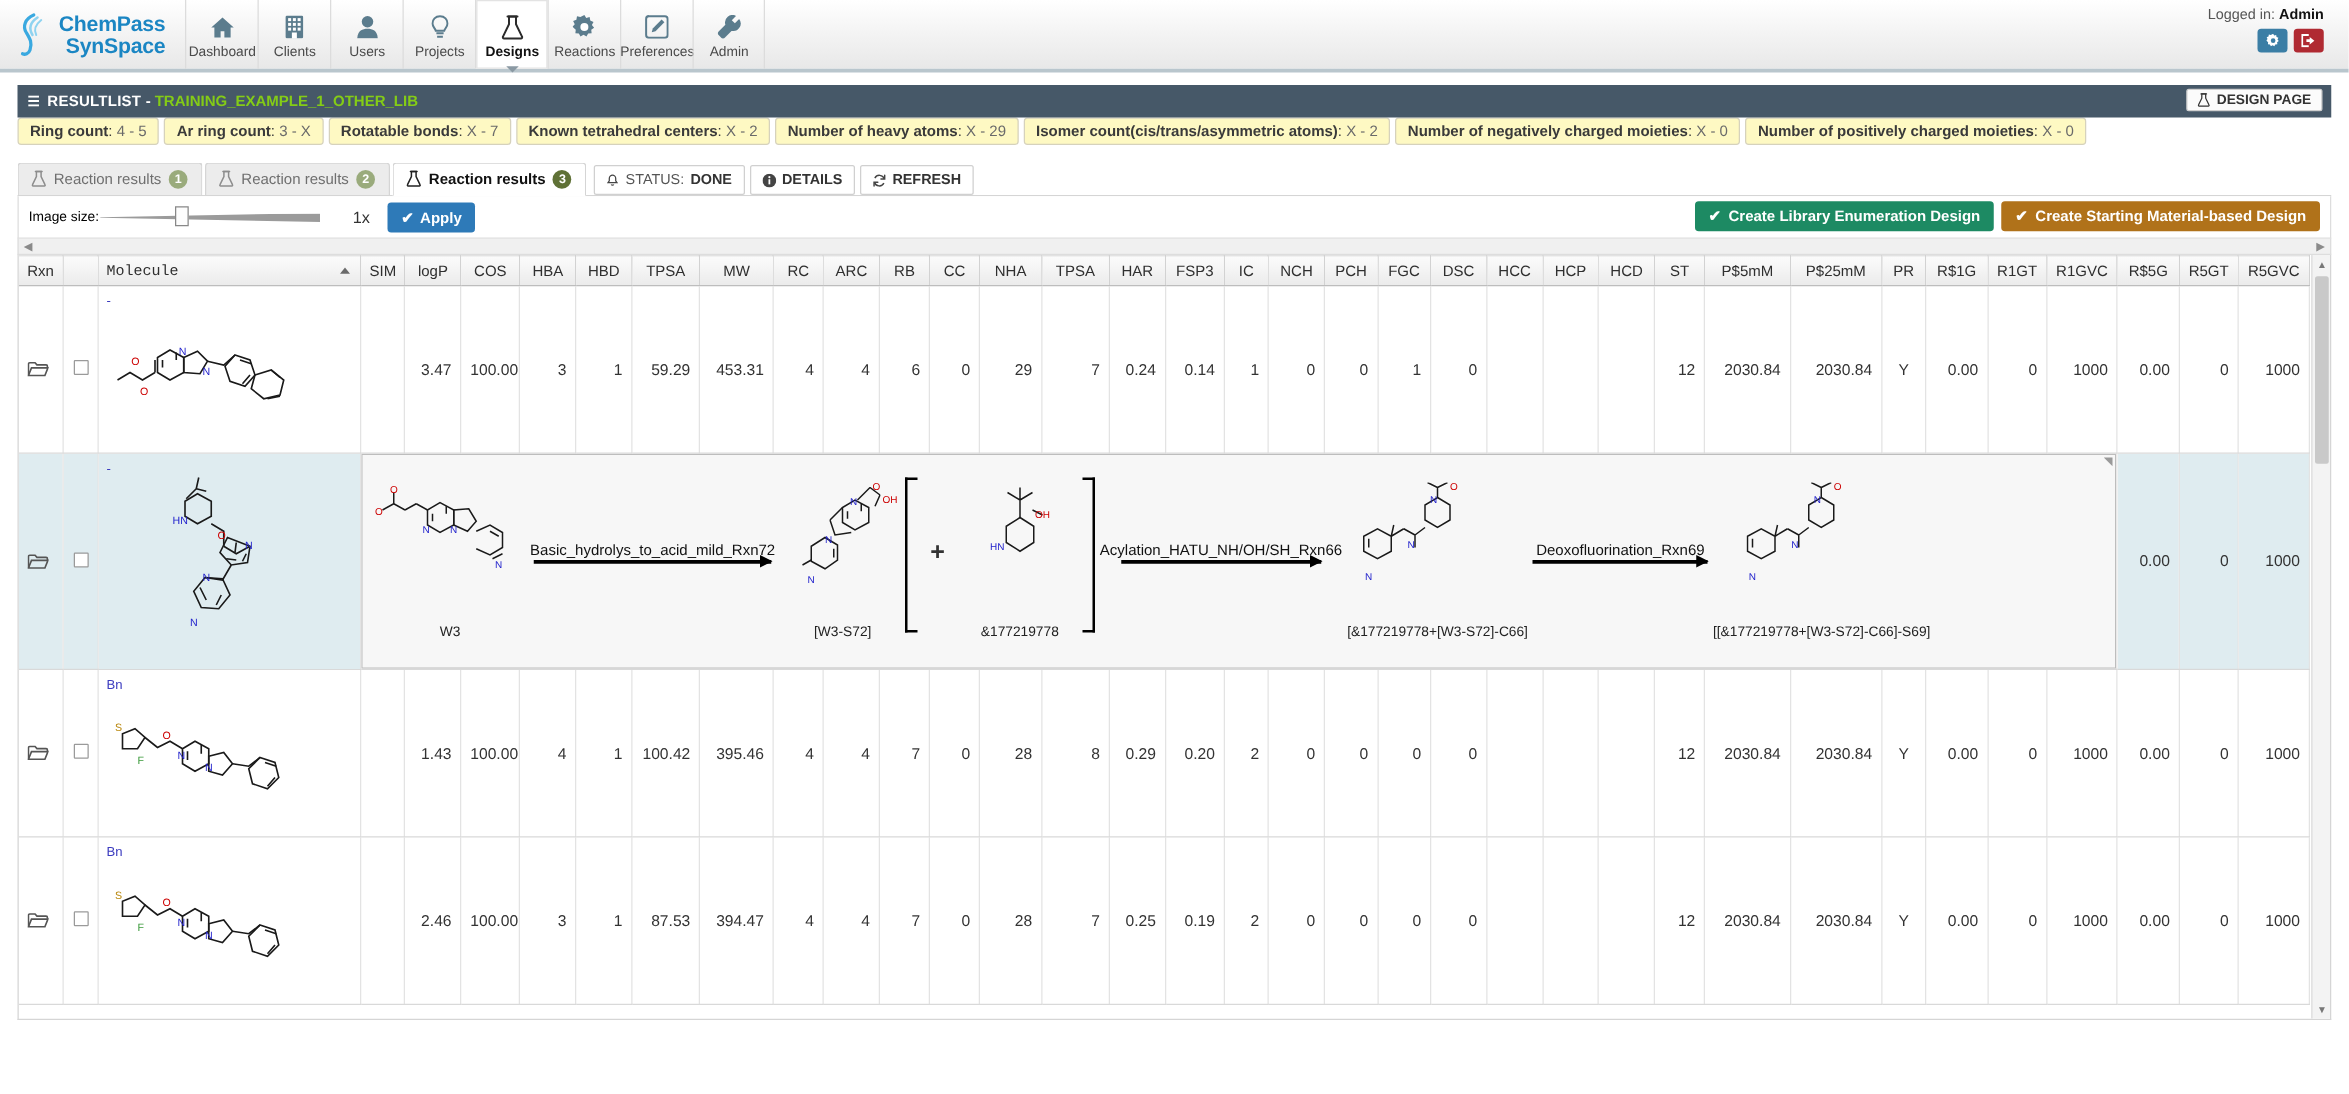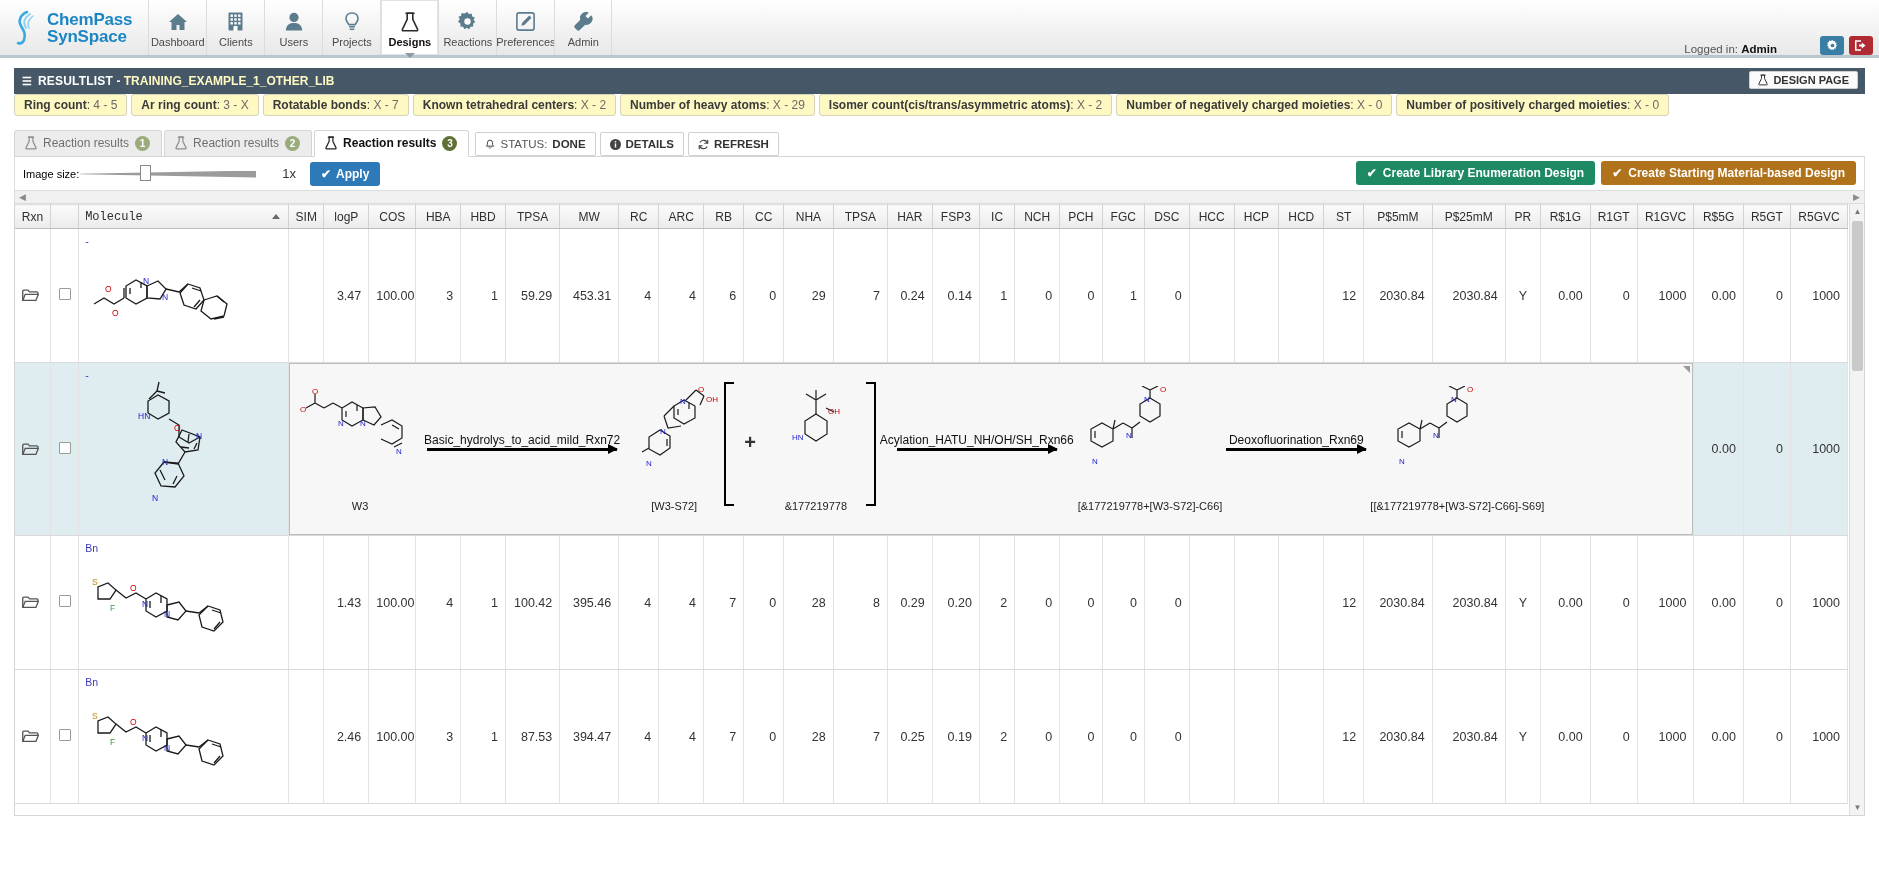--- a/index.html
+++ b/index.html
@@ -14,20 +14,21 @@
   }
 
   
   .topbar {
     position: relative;
     height: 58px;
     background: linear-gradient(to bottom, #ffffff 0%, #f2f2f2 55%, #e8e8e8 100%);
     border-bottom: 3px solid #b9c6cd;
     display: flex;
     align-items: stretch;
+    text-align: right;
   }
   .brand {
     display: flex; align-items: center;
     padding: 0 16px 0 14px;
     min-width: 120px;
   }
   .brand-logo { margin-right: 7px; }
   .brand-text {
     font-weight: bold;
     font-size: 17px;
@@ -60,22 +61,22 @@
     margin-left: -5px;
     border-left: 5px solid transparent;
     border-right: 5px solid transparent;
     border-top: 5px solid #8a99a3;
   }
   .nav-item.active .ni-icon { color: #2b2b2b; }
   .nav-item.active .ni-label { color: #111; font-weight: bold; }
 
   .topbar-right {
     margin-left: auto;
-    padding: 6px 6px 0 0;
-    display: flex; flex-direction: row; align-items: flex-end; gap: 43px;
+    padding: 6px 20px 0 0;
+    display: flex; flex-direction: column; align-items: flex-end;
   }
   .logged-in { font-size: 11.5px; color: #555; }
   .logged-in b { color: #111; }
   .topbar-btns { margin-top: 5px; display: flex; gap: 5px; }
   .tb-btn {
     width: 24px; height: 19px;
     border-radius: 3px;
     display: flex; align-items: center; justify-content: center;
     color: #fff; cursor: pointer; font-size: 11px;
   }
@@ -90,21 +91,21 @@
     background: #465868;
     height: 26px;
     display: flex; align-items: center;
     padding: 0 8px;
     color: #fff;
     font-size: 12px;
     font-weight: bold;
     position: relative;
   }
   .rl-title { letter-spacing: 0.2px; }
-  .rl-name { color: #fef9c3; margin-left: 3px; }
+  .rl-name { color: #84cc16; margin-left: 3px; }
   .rl-icon { margin-right: 6px; font-size: 11px; }
   .design-page-btn {
     position: absolute; right: 7px; top: 3px;
     background: #fbfbfb;
     border: 1px solid #cfcfcf;
     border-radius: 2px;
     font-size: 11px; font-weight: bold; color: #333;
     padding: 2px 8px;
     display: flex; align-items: center; gap: 5px;
     cursor: pointer;

